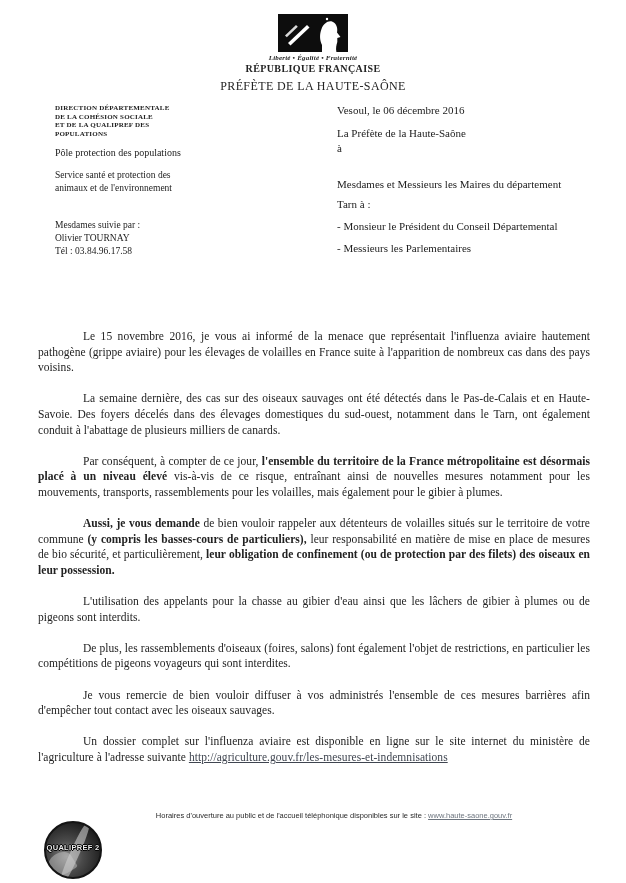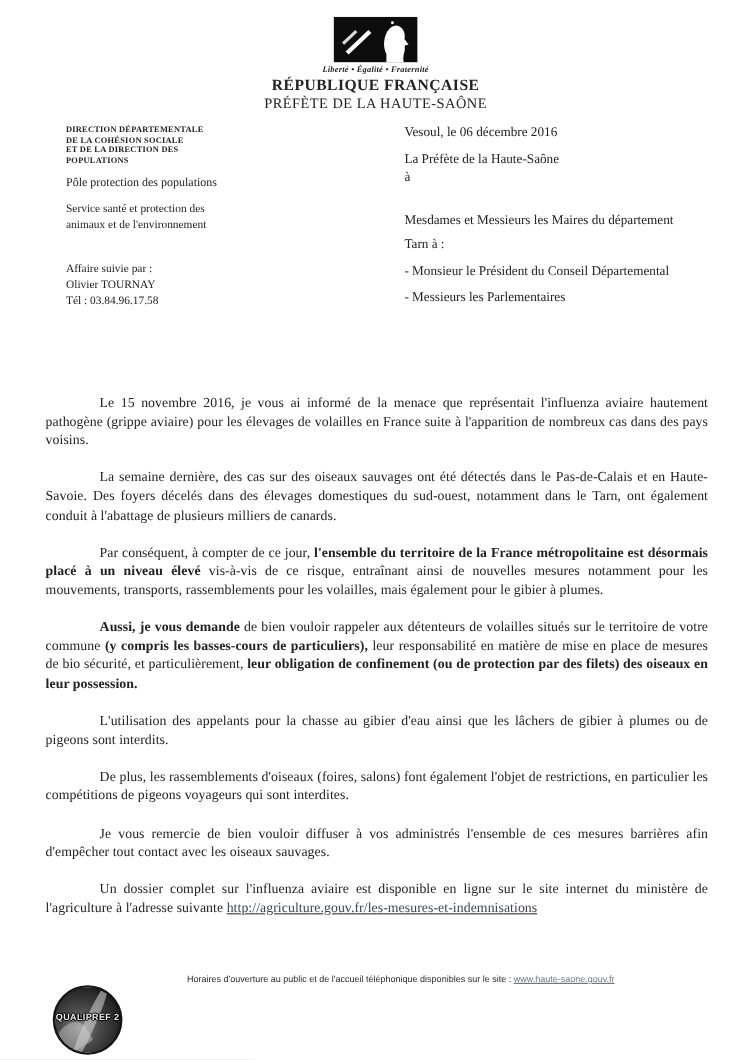--- a/index.html
+++ b/index.html
@@ -10,21 +10,21 @@
   .page{
     position:relative; width:626px; height:883px; margin:0 auto;
     background:var(--paper); color:var(--ink);
     font-family:"Liberation Serif", serif; overflow:hidden;
   }
   
   .header-logo{position:absolute; top:14px; left:0; right:0; text-align:center;}
   .marianne{display:inline-block; text-align:center;}
   .marianne svg{display:block; margin:0 auto;}
   .motto{font-size:7px; font-weight:bold; font-style:italic; letter-spacing:.2px; margin-top:2px; white-space:nowrap;}
-  .republic{font-size:13px; font-weight:bold; letter-spacing:.4px; margin-top:1px; white-space:nowrap;}
+  .republic{font-size:10px; font-weight:bold; letter-spacing:.4px; margin-top:1px; white-space:nowrap;}
   .prefete-title{position:absolute; top:79px; left:0; right:0; text-align:center;
     font-size:12px; letter-spacing:.4px;}
   
   .sender{position:absolute; left:55px; top:104px; width:210px;}
   .direction div{font-weight:bold; font-size:7px; line-height:8.5px; letter-spacing:.2px;}
   .pole{margin-top:9px; font-size:10px;}
   .service{margin-top:11px;}
   .service div{font-size:9.5px; line-height:13px;}
   .contact{margin-top:24px;}
   .contact div{font-size:9.5px; line-height:13px;}
@@ -75,30 +75,30 @@
       <div class="motto">Liberté • Égalité • Fraternité</div>
       <div class="republic">RÉPUBLIQUE FRANÇAISE</div>
     </div>
   </div>
   <div class="prefete-title">PRÉFÈTE DE LA HAUTE-SAÔNE</div>
 
   <div class="sender">
     <div class="direction">
         <div>DIRECTION DÉPARTEMENTALE</div>
         <div>DE LA COHÉSION SOCIALE</div>
-        <div>ET DE LA DIRECTION DES</div>
+        <div>ET DE LA QUALIPREF DES</div>
         <div>POPULATIONS</div>
       </div>
     <div class="pole">Pôle protection des populations</div>
     <div class="service">
         <div>Service santé et protection des</div>
         <div>animaux et de l'environnement</div>
       </div>
     <div class="contact">
-        <div>Affaire suivie par :</div>
+        <div>Mesdames suivie par :</div>
         <div>Olivier TOURNAY</div>
         <div>Tél : 03.84.96.17.58</div>
       </div>
   </div>
 
   <div class="recipient">
     <div class="place-date">Vesoul, le 06 décembre 2016</div>
     <div class="from-line">La Préfète de la Haute-Saône</div>
     <div class="to-marker">à</div>
     <div class="addressee">Mesdames et Messieurs les Maires du département</div>

